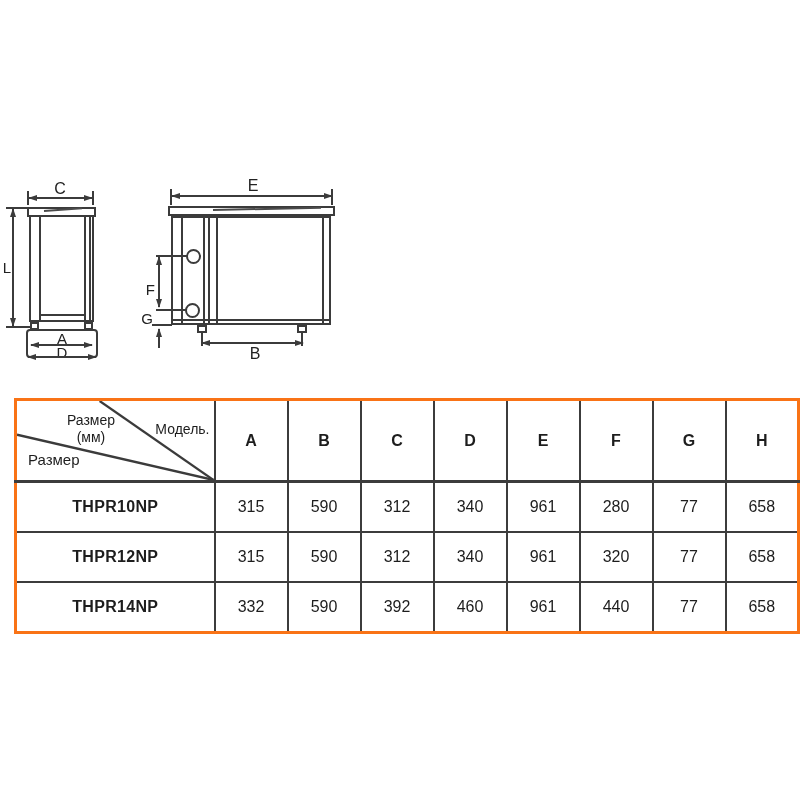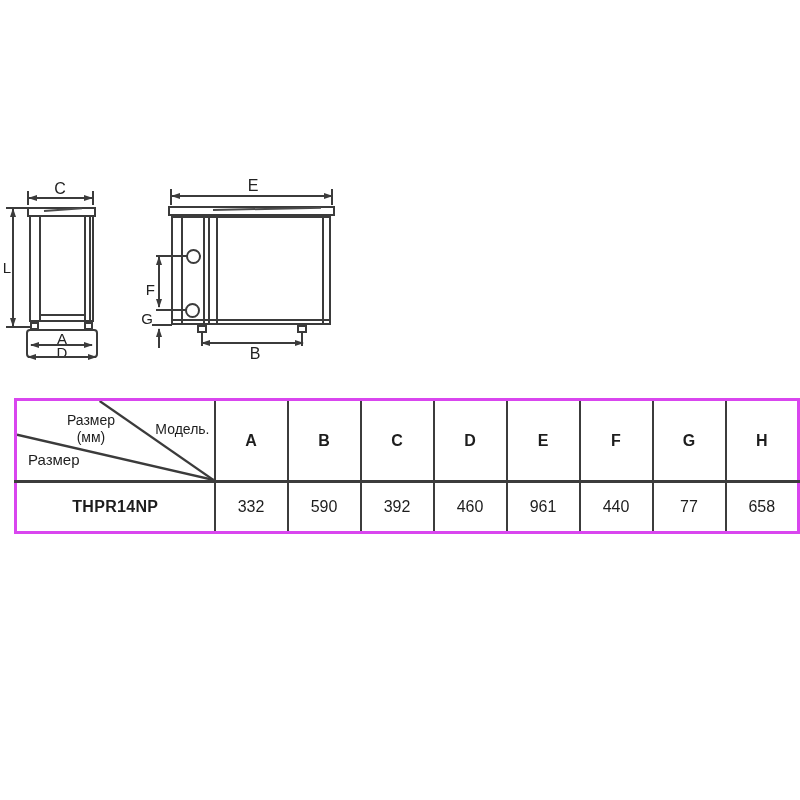--- a/index.html
+++ b/index.html
@@ -13,21 +13,21 @@
   .dimh{position:absolute;height:2px;background:#3b3b3b;}
   .dimv{position:absolute;width:2px;background:#3b3b3b;}
   .dimh i,.dimv i{position:absolute;width:0;height:0;border-style:solid;display:block;}
   .dimh .al{left:-1px;top:-2px;border-width:3px 9px 3px 0;border-color:transparent #3b3b3b transparent transparent;}
   .dimh .ar{right:-1px;top:-2px;border-width:3px 0 3px 9px;border-color:transparent transparent transparent #3b3b3b;}
   .dimv .au{top:-1px;left:-2px;border-width:0 3px 9px 3px;border-color:transparent transparent #3b3b3b transparent;}
   .dimv .ad{bottom:-1px;left:-2px;border-width:9px 3px 0 3px;border-color:#3b3b3b transparent transparent transparent;}
   .dlabel{position:absolute;font-size:16px;line-height:1;color:#222;text-align:center;}
   
   table.dims{position:absolute;left:14px;top:398px;width:783px;border-collapse:collapse;
-             table-layout:fixed;background:#fff;border:3px solid #d946ef;}
+             table-layout:fixed;background:#fff;border:3px solid #f97316;}
   table.dims td{border:2px solid #3c3c3c;text-align:center;vertical-align:middle;
                 font-size:16px;color:#1d1d1d;padding:0;}
   tr.hdr td{height:79px;font-weight:bold;border-bottom:3px solid #3c3c3c;}
   tr.datarow td{height:48px;}
   td.modelcell{text-align:left;font-weight:bold;font-size:15px;padding-left:9px;letter-spacing:.3px;}
   td.corner{position:relative;padding:0;}
   td.corner .clab{position:absolute;font-size:14px;line-height:1.15;color:#1d1d1d;font-weight:normal;}
   td.corner svg{position:absolute;left:0;top:0;width:100%;height:100%;}
 </style>
 </head>
@@ -152,20 +152,42 @@
       <td>A</td>
       <td>B</td>
       <td>C</td>
       <td>D</td>
       <td>E</td>
       <td>F</td>
       <td>G</td>
       <td>H</td>
     </tr>
     <tr class="datarow">
+      <td class="modelcell">THPR10NP</td>
+      <td>315</td>
+      <td>590</td>
+      <td>312</td>
+      <td>340</td>
+      <td>961</td>
+      <td>280</td>
+      <td>77</td>
+      <td>658</td>
+    </tr>
+    <tr class="datarow">
+      <td class="modelcell">THPR12NP</td>
+      <td>315</td>
+      <td>590</td>
+      <td>312</td>
+      <td>340</td>
+      <td>961</td>
+      <td>320</td>
+      <td>77</td>
+      <td>658</td>
+    </tr>
+    <tr class="datarow">
       <td class="modelcell">THPR14NP</td>
       <td>332</td>
       <td>590</td>
       <td>392</td>
       <td>460</td>
       <td>961</td>
       <td>440</td>
       <td>77</td>
       <td>658</td>
     </tr>

